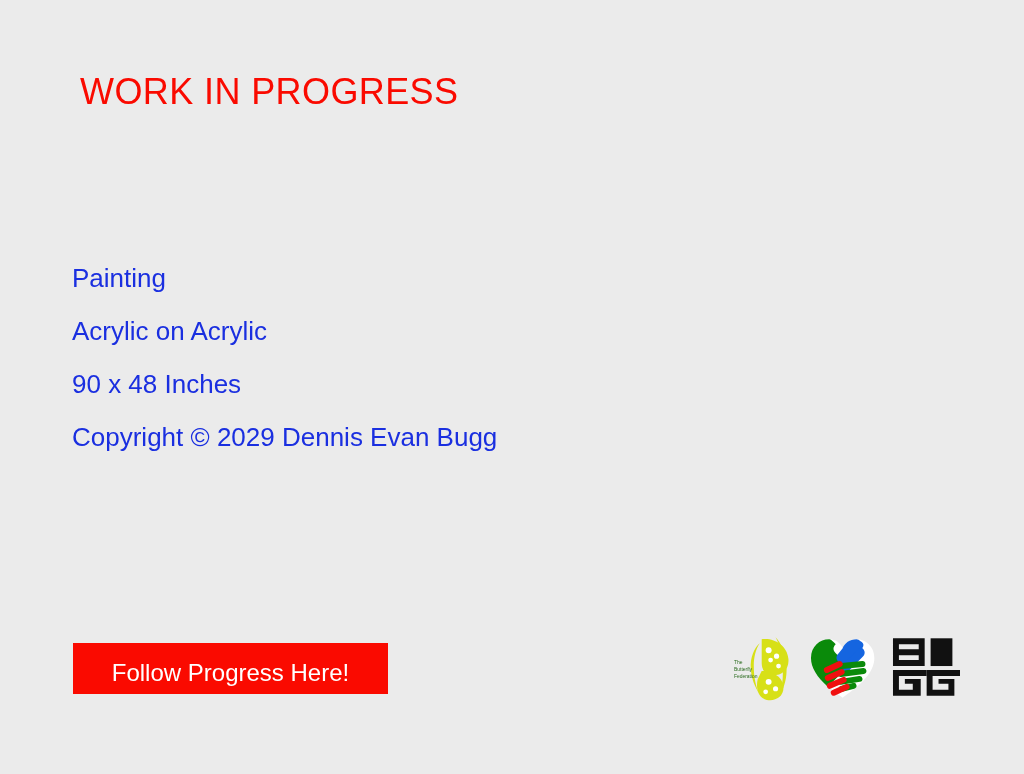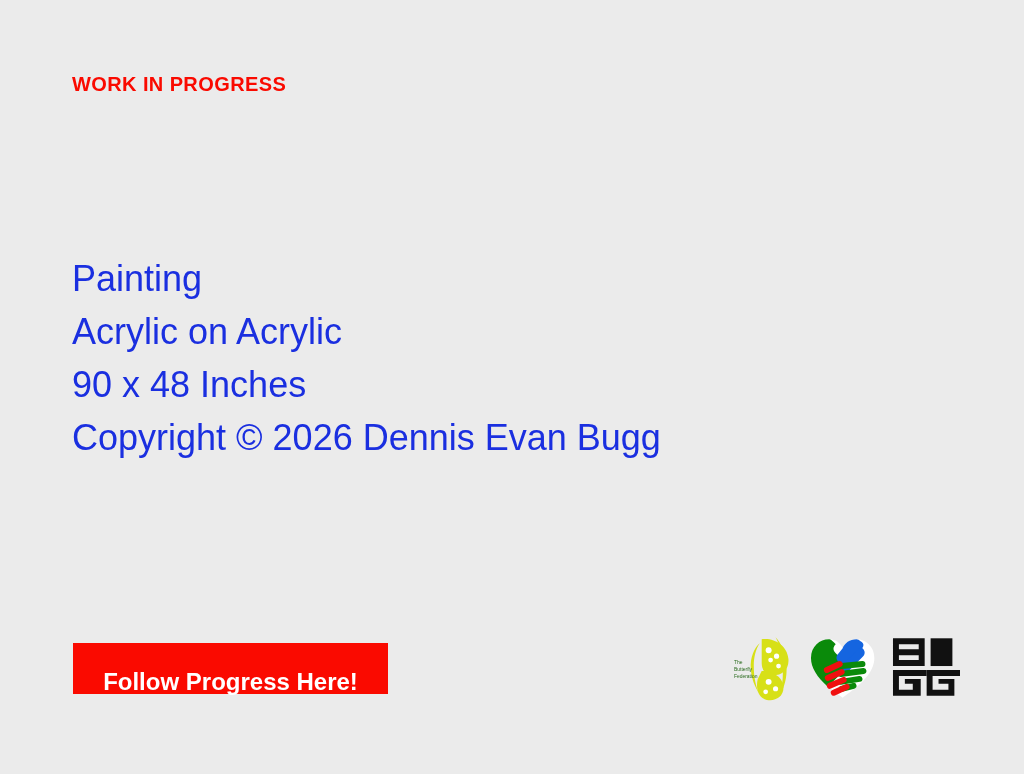--- a/index.html
+++ b/index.html
@@ -24,24 +24,24 @@
   .content {
     position: absolute;
     left: 72px;
     top: 0;
     right: 0;
     bottom: 0;
   }
 
   .eyebrow {
     position: absolute;
-    left: 0;
+    left: 8px;
     top: 74px;
-    font-size: 20px;
-    font-weight: bold;
+    font-size: 36px;
+    font-weight: normal;
     letter-spacing: 0.4px;
     color: #fa0a00;
     line-height: 1;
     white-space: nowrap;
   }
 
   .title {
     position: absolute;
     left: 0;
     top: 150px;
@@ -50,45 +50,45 @@
     letter-spacing: 0.2px;
     color: #136d10;
     line-height: 1;
     white-space: nowrap;
   }
 
   .details {
     position: absolute;
     left: 0;
     top: 252px;
-    font-size: 36px;
+    font-size: 26px;
     font-weight: normal;
     color: #1a2fe0;
     line-height: 53px;
   }
   .details .line {
     white-space: nowrap;
   }
 
   .cta-button {
     position: absolute;
     left: 73px;
     top: 643px;
     width: 315px;
     height: 51px;
     background: #fa0a00;
     border: none;
     border-radius: 0;
     color: #ffffff;
     font-family: "Liberation Sans", sans-serif;
     font-size: 24px;
-    font-weight: bold;
+    font-weight: normal;
     line-height: 51px;
     text-align: center;
-    padding: 13px;
+    padding: 4px;
     cursor: pointer;
     display: block;
     white-space: nowrap;
   }
 
   .logo-row {
     position: absolute;
     left: 732px;
     top: 632px;
     width: 228px;
@@ -111,21 +111,21 @@
 <div class="page">
   <div class="content">
 
     <div class="eyebrow">WORK IN PROGRESS</div>
 
 
     <div class="details">
       <div class="line">Painting</div>
       <div class="line">Acrylic on Acrylic</div>
       <div class="line">90 x 48 Inches</div>
-      <div class="line">Copyright © 2026 Dennis Evan Bugg</div>
+      <div class="line">Copyright © 2029 Dennis Evan Bugg</div>
     </div>
 
   </div>
 
   <button class="cta-button">Follow Progress Here!</button>
 
   <div class="logo-row">
 
     <svg class="logo logo-butterfly" viewBox="0 0 64 72">
       <g fill="#d7e017">

